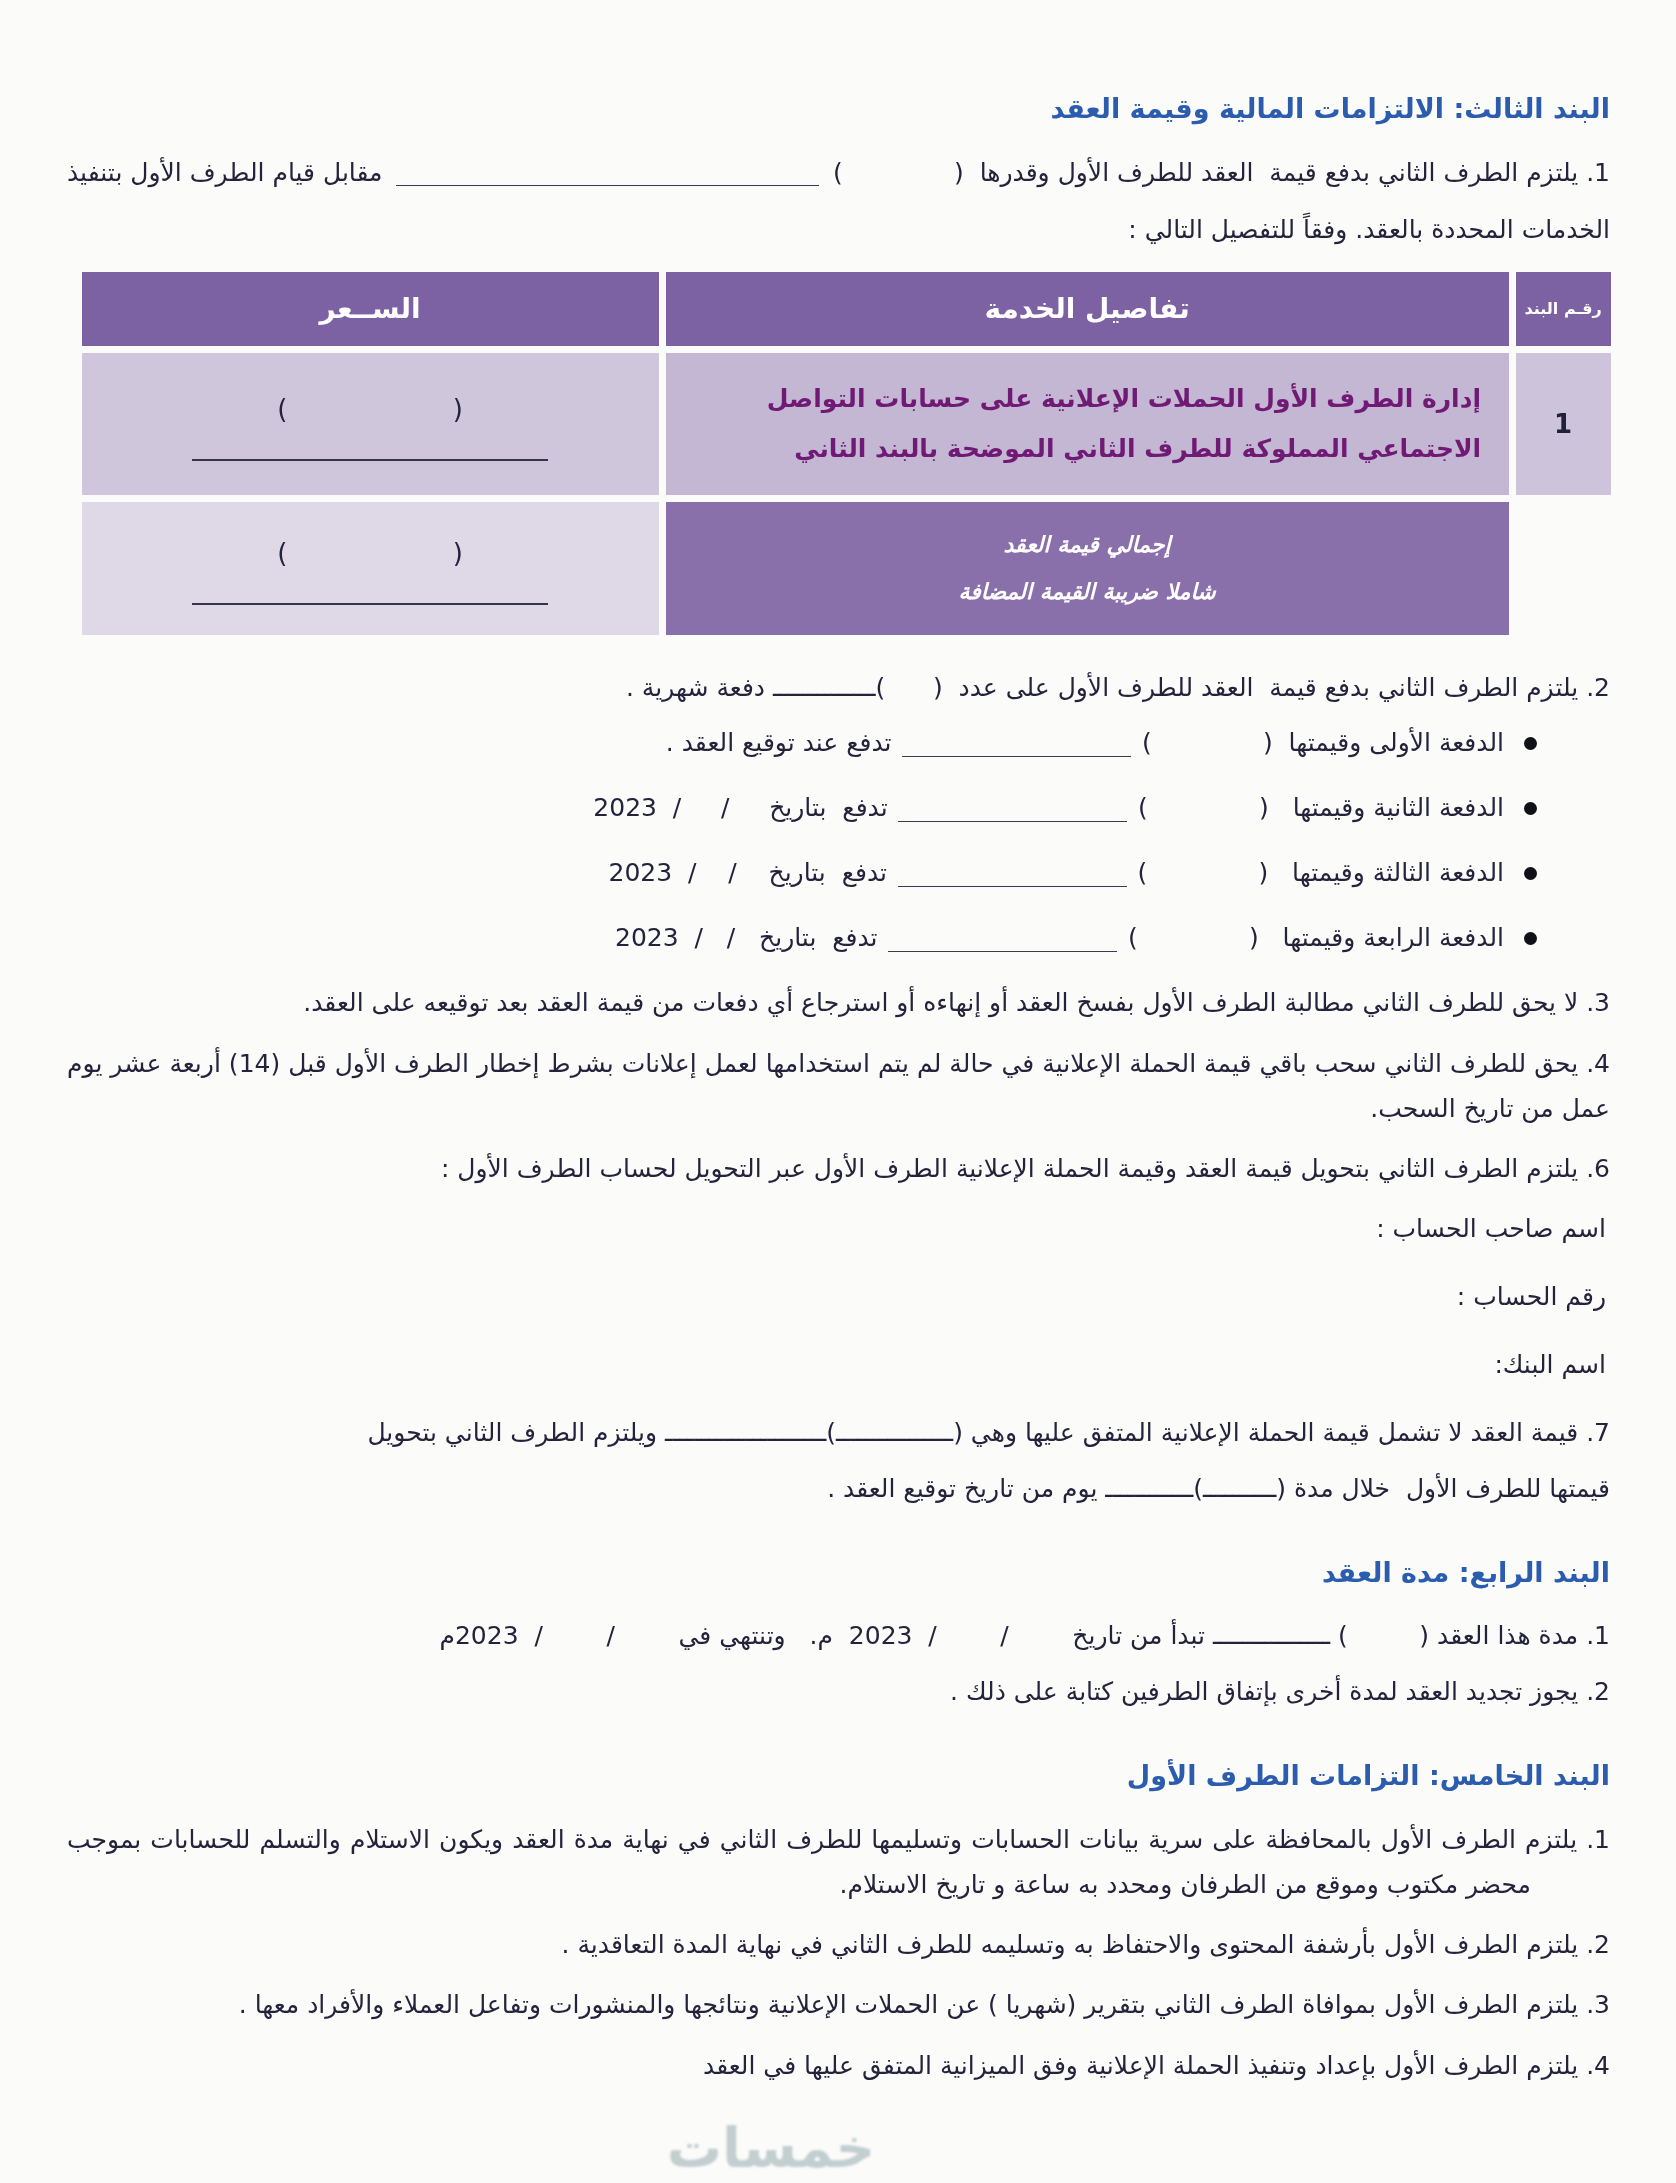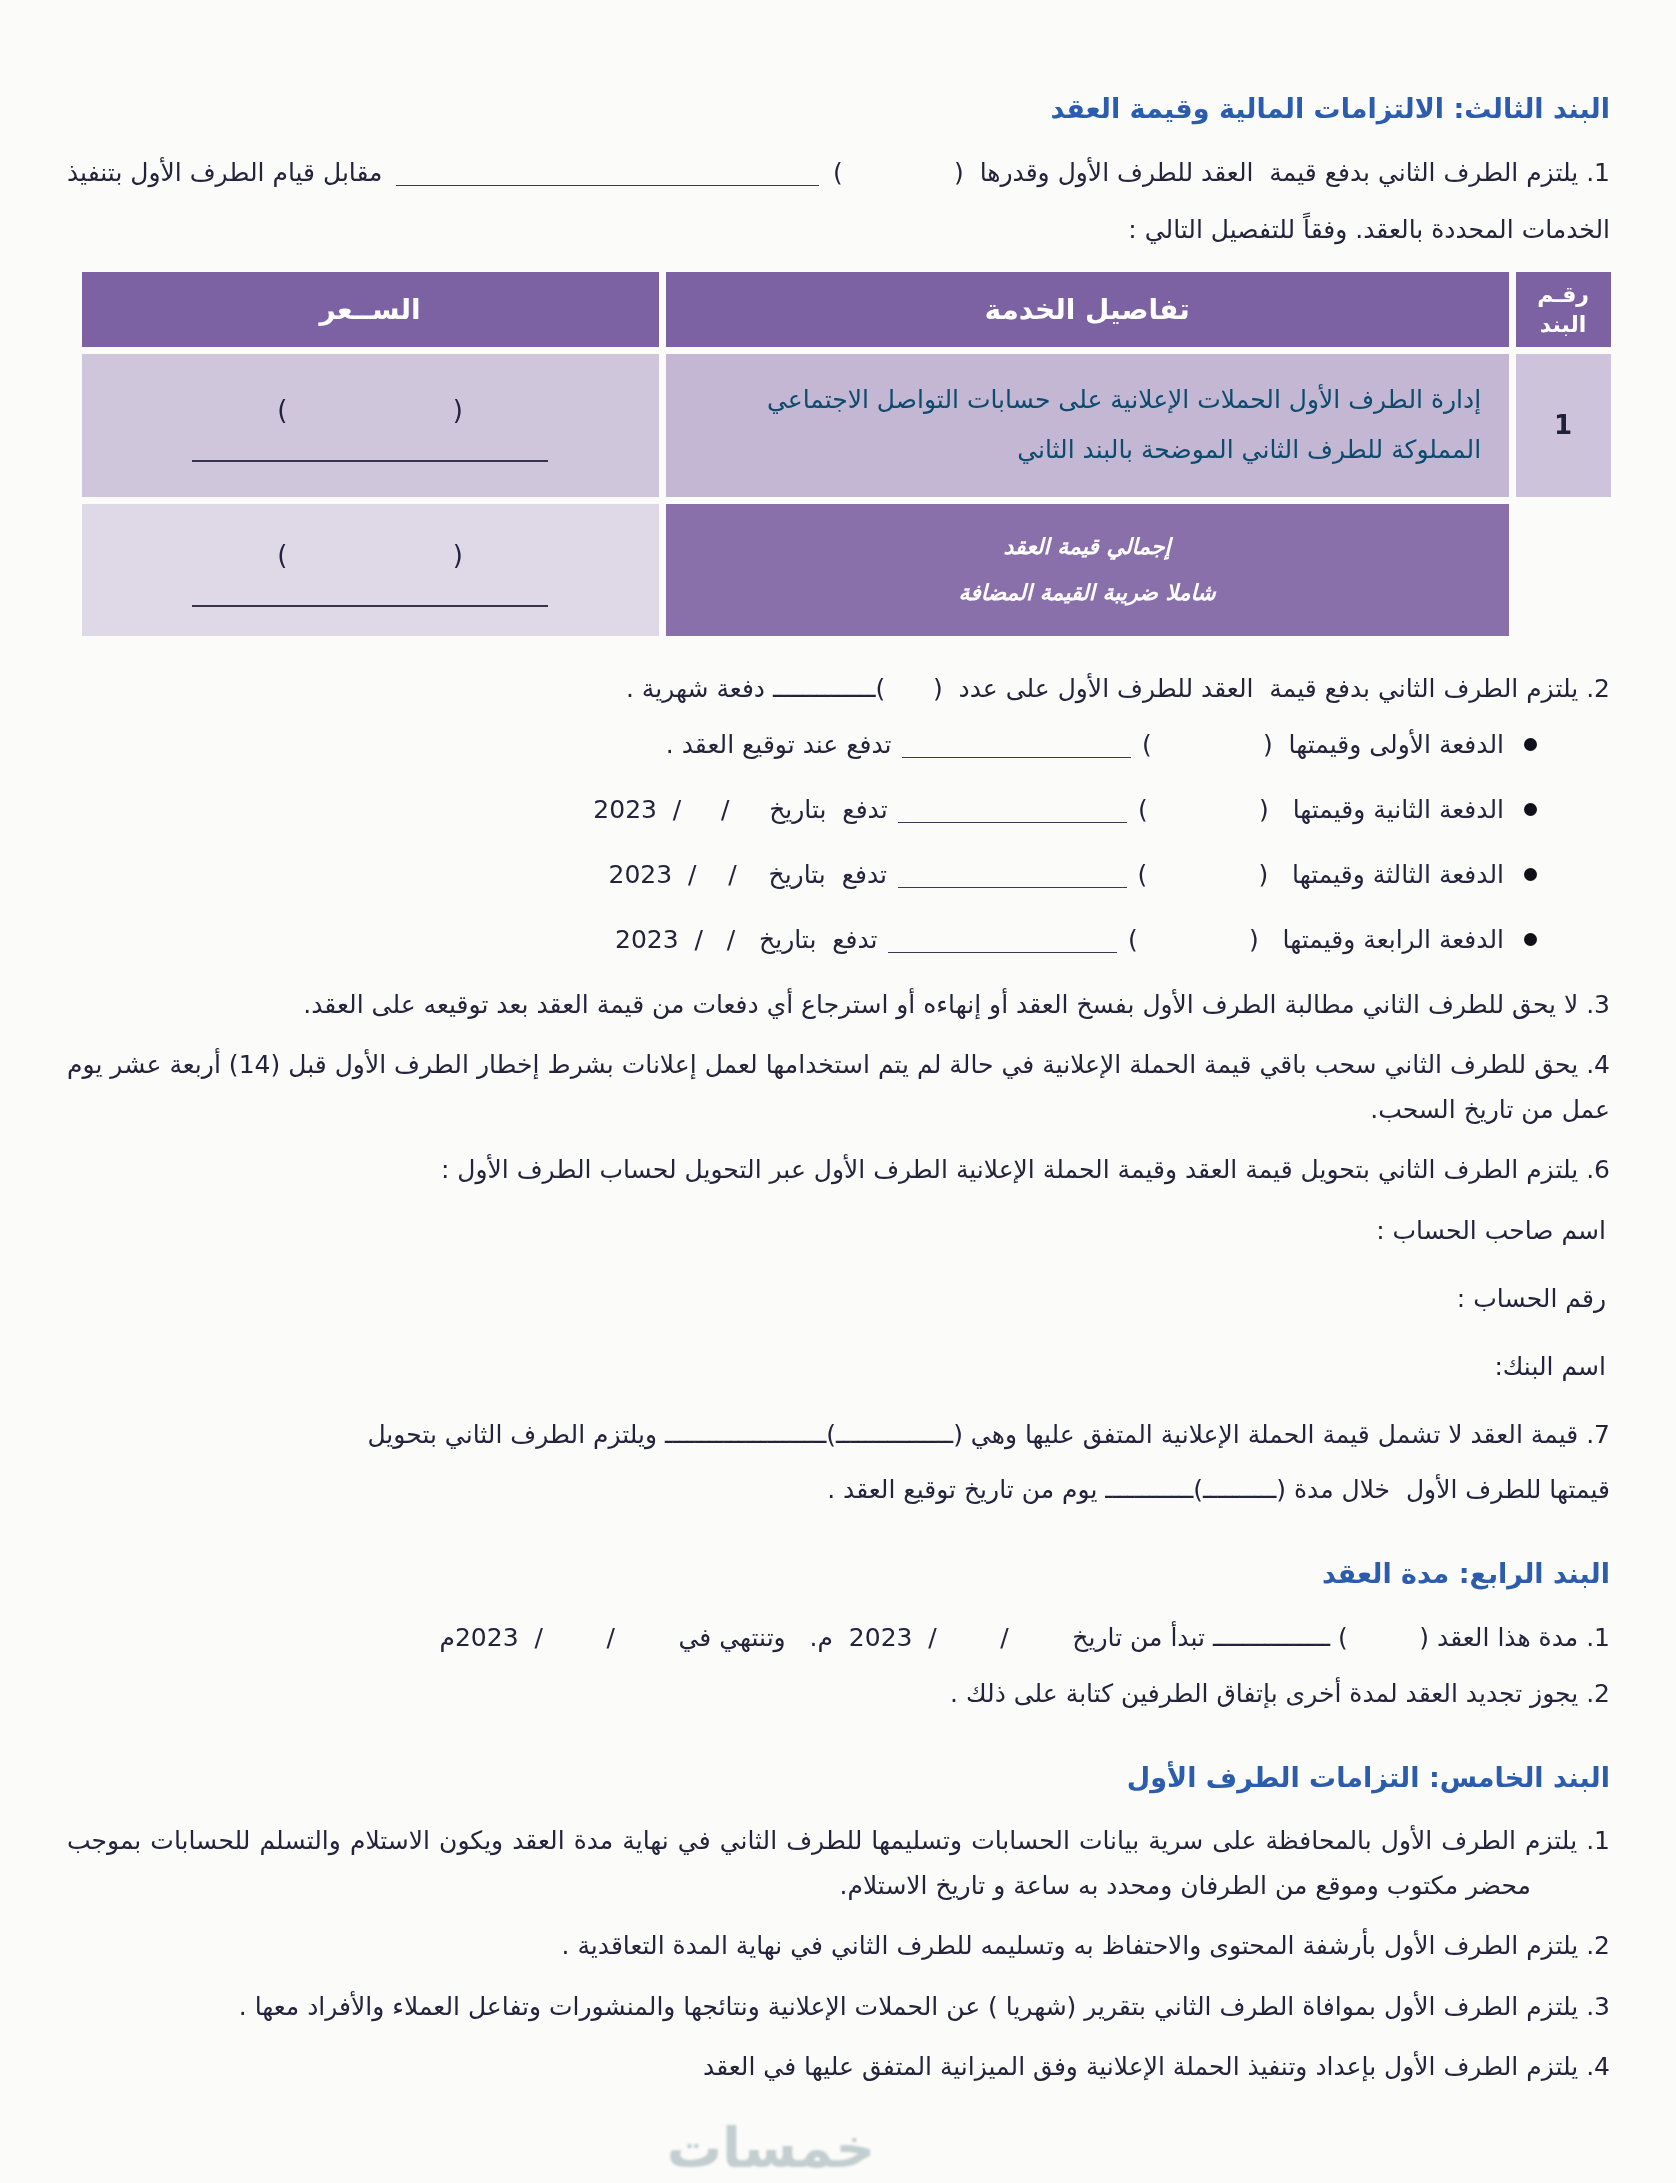--- a/index.html
+++ b/index.html
@@ -70,33 +70,33 @@
 
   .th {
     background: #7d62a3;
     color: #ffffff;
     font-weight: bold;
     text-align: center;
     font-size: 28px;
     padding: 17px 6.1px;
     line-height: 1.4;
   }
-  .th-num { font-size: 22px; padding: 7.6px 4.6px; line-height: 1.35; text-align: center; }
+  .th-num { font-size: 16px; padding: 7.6px 4.6px; line-height: 1.35; text-align: center; }
 
   .cell-num {
     background: #cdc3da;
     text-align: center;
     font-weight: bold;
     font-size: 26px;
     color: #20203d;
   }
   .cell-details1 {
     background: #c3b7d3;
-    color: #0c4a6e;
-    font-weight: normal;
+    color: #701a75;
+    font-weight: bold;
     font-size: 25px;
     padding: 21.4px 27.5px;
     line-height: 2.0;
     text-align: right;
   }
   .cell-total {
     background: #8a70ab;
     color: #ffffff;
     font-weight: bold;
     text-align: center;

